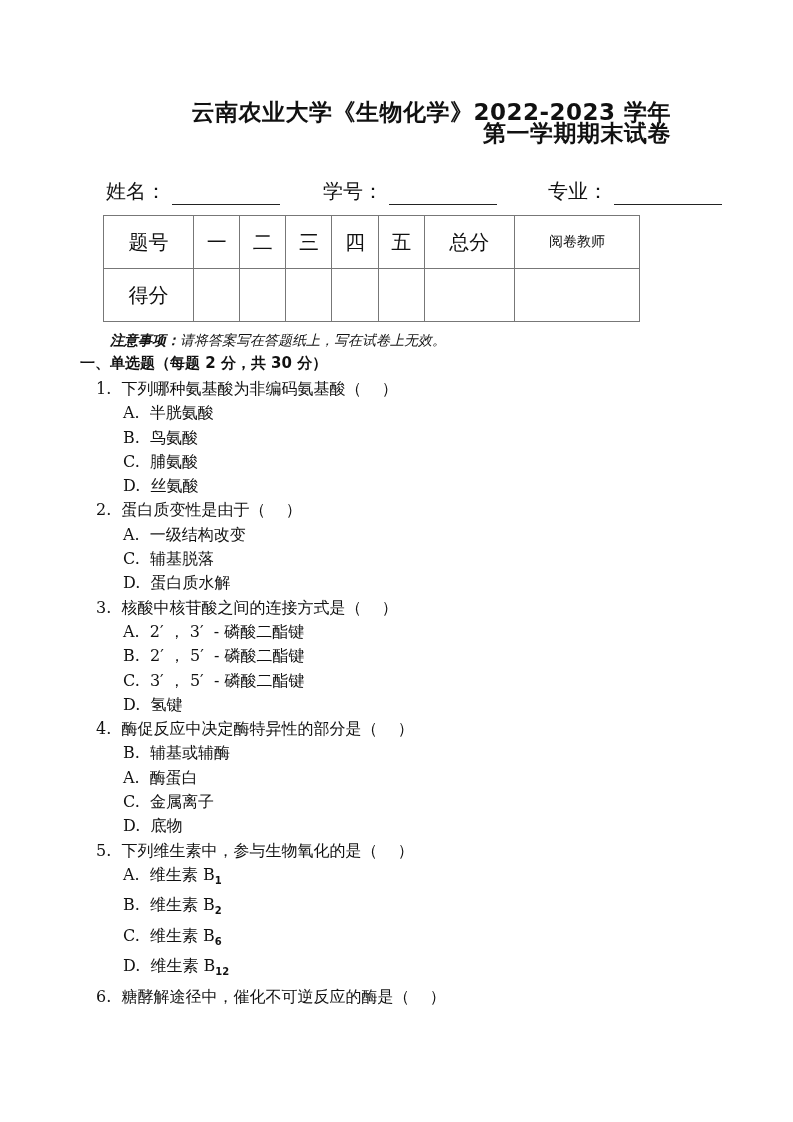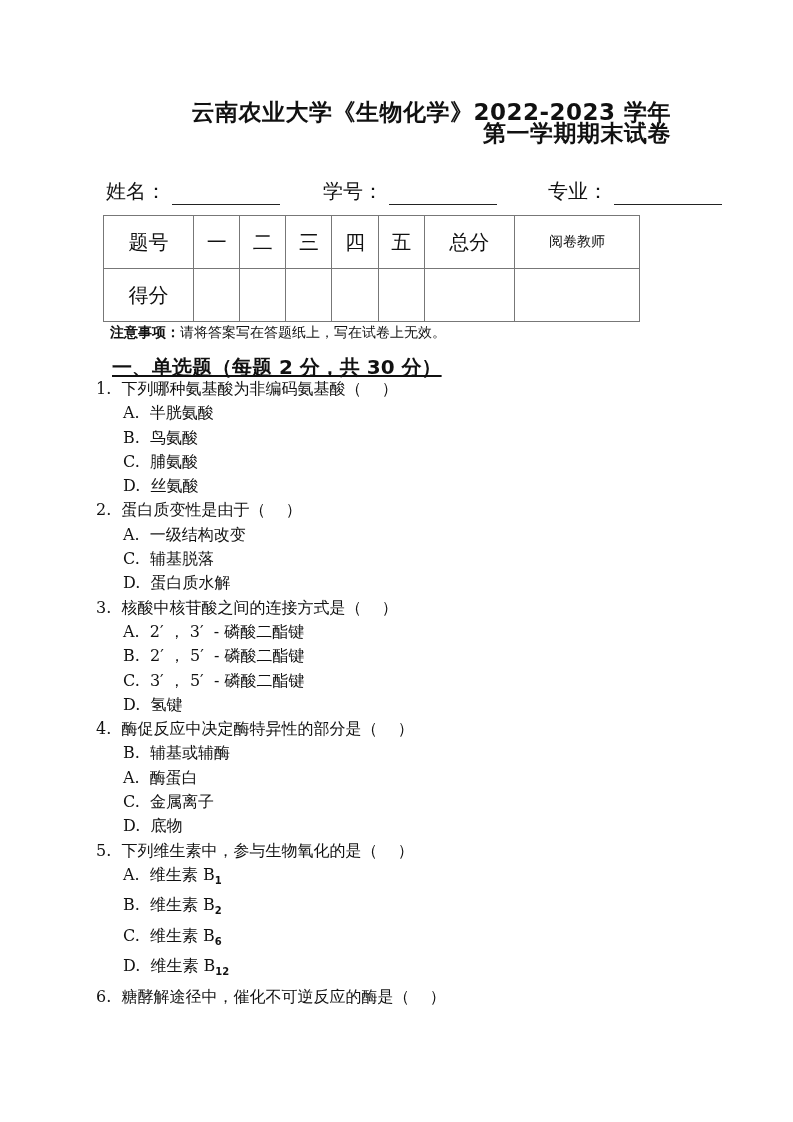--- a/index.html
+++ b/index.html
@@ -9,23 +9,23 @@
            font-family: "DejaVu Sans", sans-serif; font-weight: bold; font-size: 23px; letter-spacing: 0.5px; }
   .t1 { top: 97px; }
   .t2 { top: 118px; }
   .info { position: absolute; top: 178px; left: 106px; width: 620px; height: 30px; font-size: 20px; }
   .info .f { position: absolute; top: 0; }
   .info .line { display: inline-block; border-bottom: 1px solid #222; width: 108px; height: 22px; vertical-align: bottom; margin-left: 6px; }
   table.score { position: absolute; top: 215px; left: 103px; border-collapse: collapse; width: 537px; }
   table.score td { border: 1px solid #777; height: 52px; text-align: center; font-size: 20px; padding: 0; }
   table.score td.small { font-size: 14px; font-family: "DejaVu Sans", sans-serif; }
   table.score td.hdr { font-family: "DejaVu Sans", sans-serif; }
-  .note { position: absolute; top: 324px; left: 110px; font-size: 14px; }
+  .note { position: absolute; top: 332px; left: 110px; font-size: 14px; font-style: italic; }
   .note b { font-family: "DejaVu Sans", sans-serif; }
-  .sec { position: absolute; top: 354px; left: 112px; font-size: 20px; font-weight: bold; font-family: "DejaVu Sans", sans-serif; text-decoration: underline; }
+  .sec { position: absolute; top: 354px; left: 80px; font-size: 15px; font-weight: bold; font-family: "DejaVu Sans", sans-serif; }
   .qs { position: absolute; top: 377px; left: 96px; font-size: 16px; line-height: 24.3px; }
   .q { margin: 0; white-space: pre; }
   .opt { margin: 0 0 0 27px; white-space: pre; }
   sub { font-size: 10px; font-family: "DejaVu Sans", sans-serif; font-weight: bold; }
 </style>
 </head>
 <body>
 
 <div class="title t1">云南农业大学《生物化学》2022-2023 学年</div>
 <div class="title t2">第一学期期末试卷</div>

